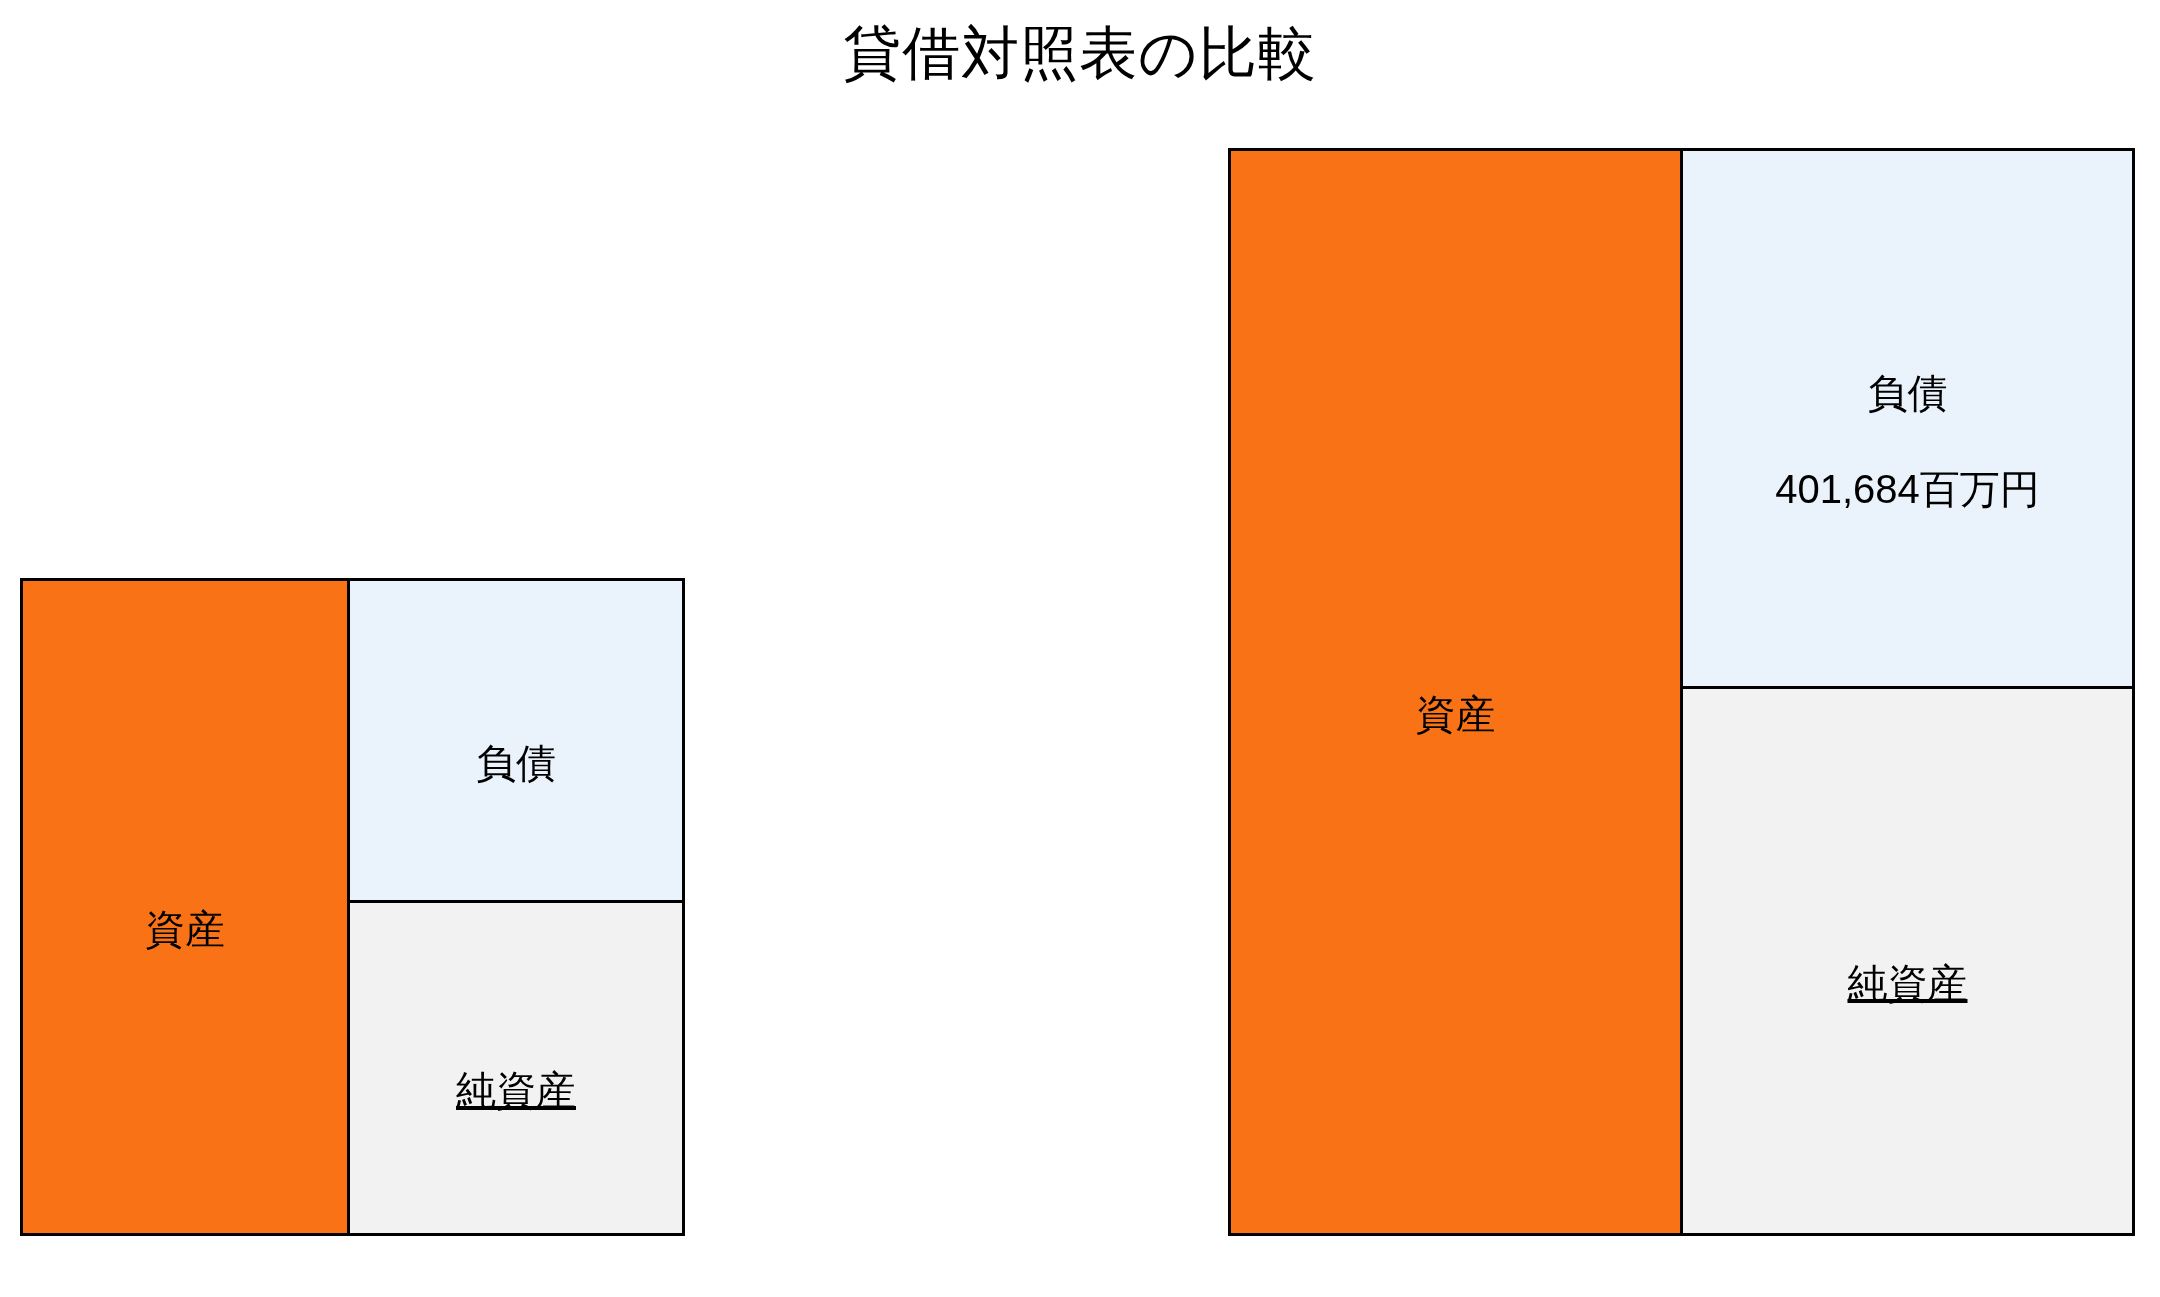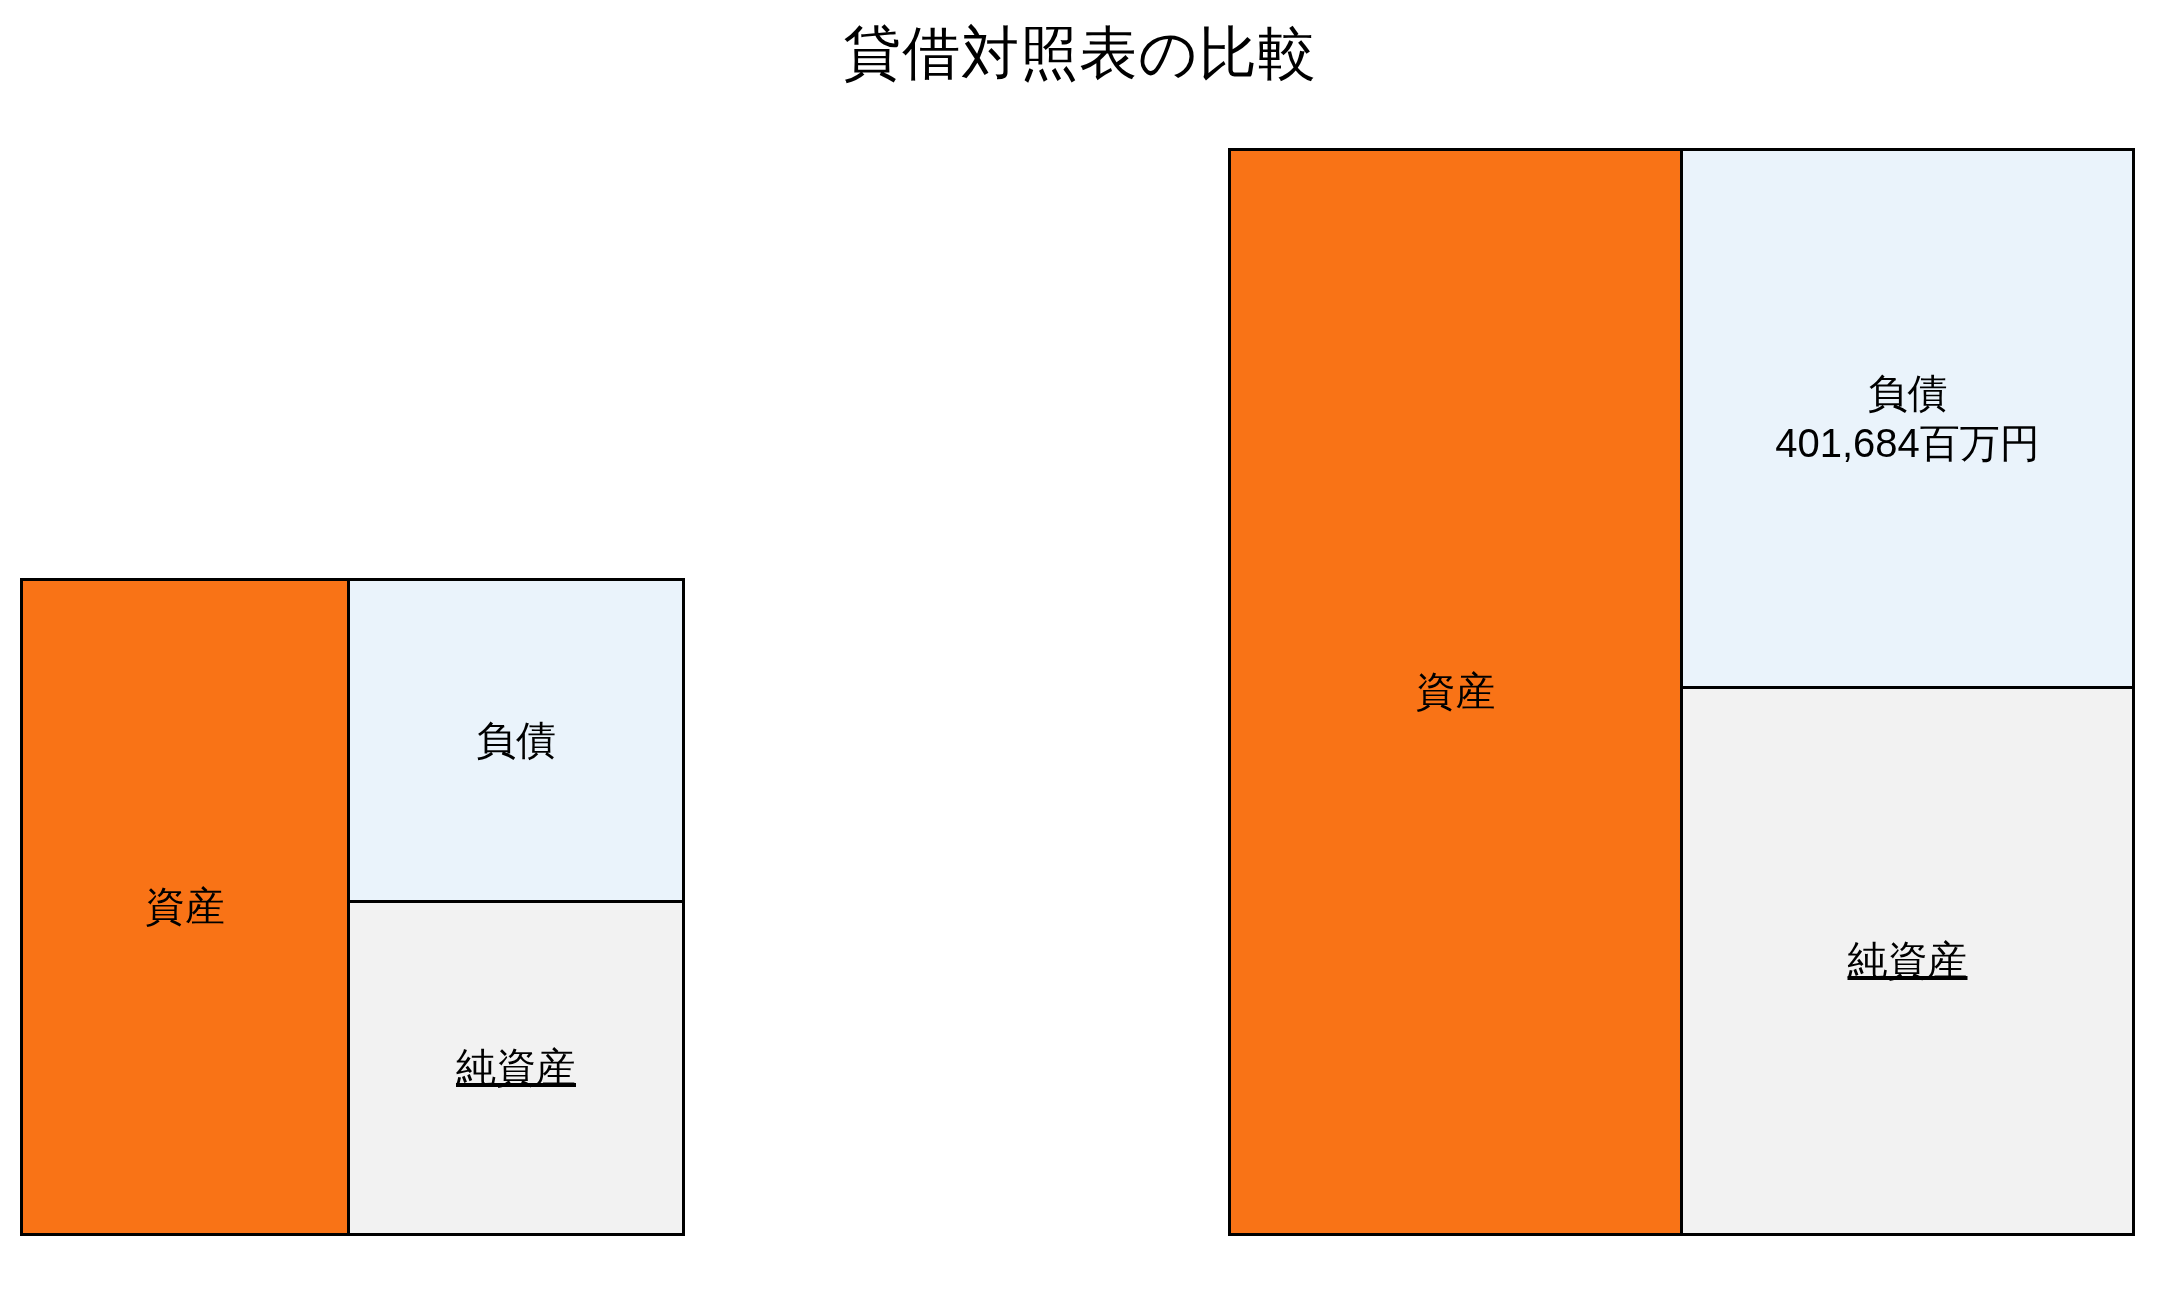--- a/index.html
+++ b/index.html
@@ -50,20 +50,21 @@
 
   .box-label {
     font-size: 40px;
     line-height: 1.24;
     color: #000000;
     padding: 0 6px;
     white-space: nowrap;
   }
   .box-label .ln {
     display: block;
+    margin-top: 46px;
   }
 
   
   #bs-left { left: 0px; top: 0px; width: 700px; height: 1297px; }
 
   #left-asset {
     left: 20px;
     top: 578px;
     width: 330px;
     height: 658px;

